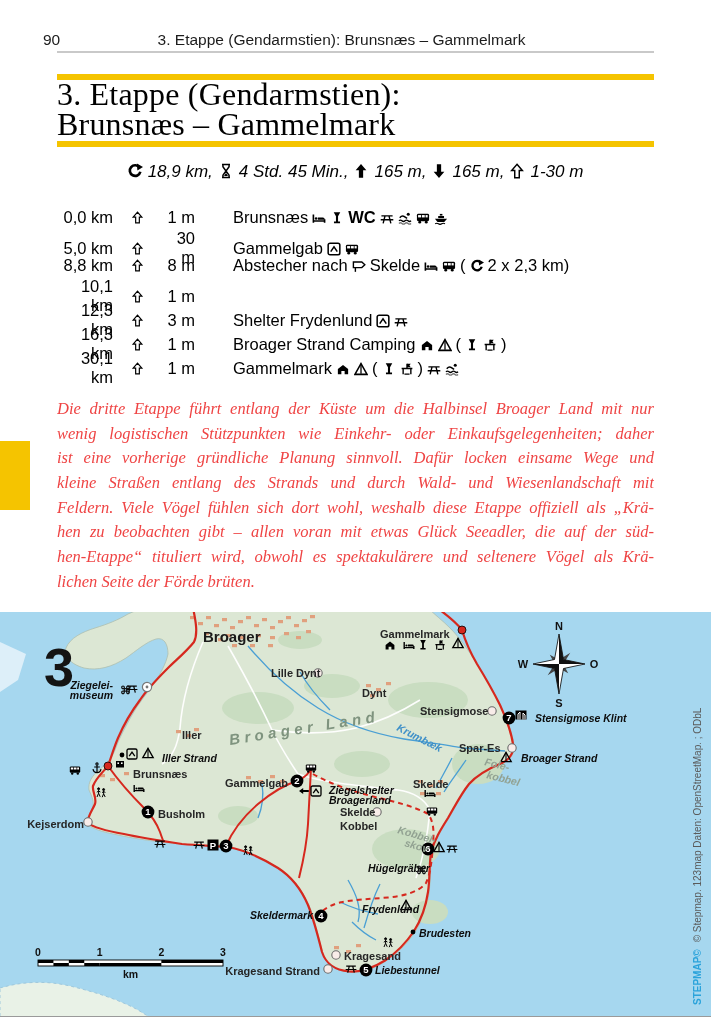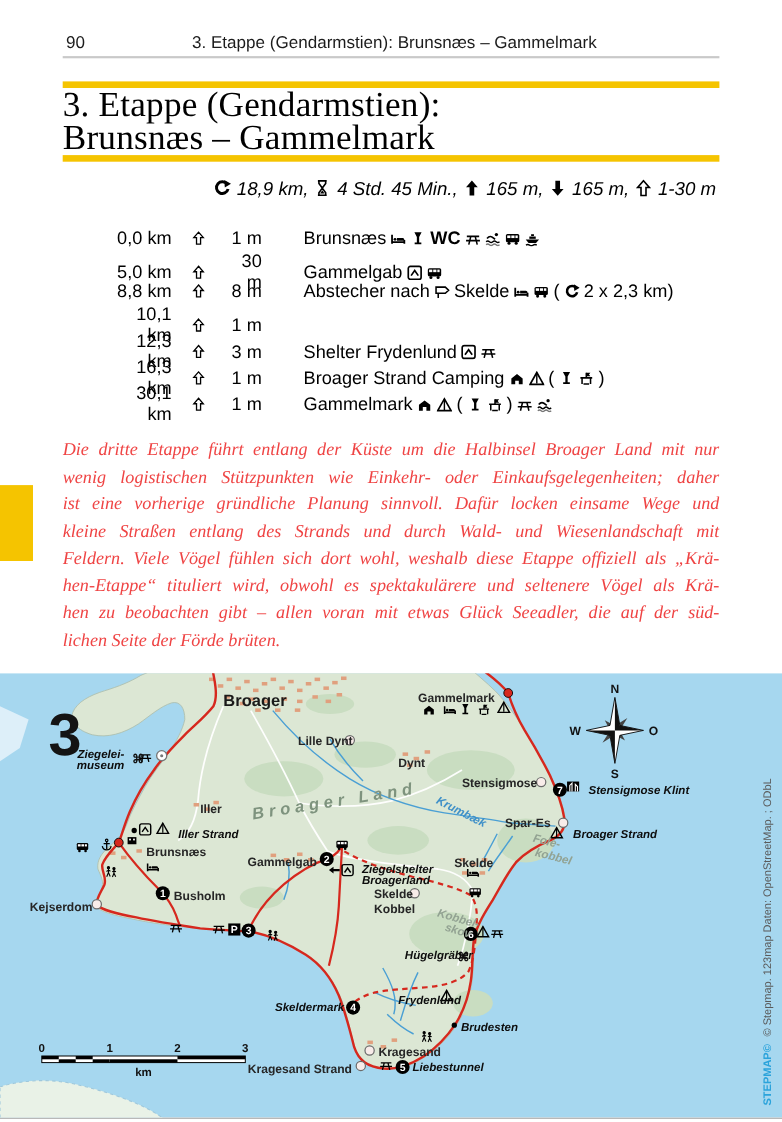--- a/index.html
+++ b/index.html
@@ -1,32 +1,32 @@
 <!DOCTYPE html>
 <html><head>
 <meta charset="utf-8">
 <style>
   html,body{margin:0;padding:0;background:#fff;}
   body{width:711px;height:1020px;position:relative;overflow:hidden;
        font-family:"Liberation Sans",sans-serif;color:#111;}
   .page{position:absolute;inset:0;background:#fff;}
-  .header{position:absolute;top:31px;left:60px;width:597px;text-align:center;
+  .header{position:absolute;top:31px;left:43px;width:597px;text-align:center;
           font-size:15.5px;color:#1c1c1c;}
   .pagenum{position:absolute;left:0;top:0;}
   .rule{position:absolute;top:51px;left:57px;width:597px;height:2px;background:#c9c9c9;}
   .bar{position:absolute;left:57px;width:597px;height:6px;background:var(--accent,#F5C400);}
   .bar.top{top:74px;} .bar.bot{top:141px;}
   h1{position:absolute;top:79px;left:57px;margin:0;font-family:"Liberation Serif",serif;
      font-weight:400;font-size:32px;line-height:30px;color:#000;letter-spacing:.2px;}
-  .stats{position:absolute;top:162px;left:57px;width:597px;text-align:right;
+  .stats{position:absolute;top:162px;left:57px;width:597px;text-align:center;
          font-style:italic;font-size:17px;white-space:nowrap;color:#000;}
   .stats .stxt{margin:0 3px;}
   .stats .icon svg{width:16px;height:16px;}
   .wp{position:absolute;top:205px;left:57px;width:597px;font-size:16.5px;color:#000;}
-  .wrow{display:grid;grid-template-columns:56px 48px 34px auto;height:24px;align-items:center;margin-left:43px;}
+  .wrow{display:grid;grid-template-columns:56px 48px 34px auto;height:24px;align-items:center;}
   .wkm,.wh{text-align:right;}
   .warr{text-align:center;}
   .wname{padding-left:36px;white-space:nowrap;}
   .wname .stxt{margin:0 2px;}
   .icon{display:inline-block;vertical-align:-2px;margin:0 2px;}
   .icon svg{width:14px;height:14px;display:block;}
   .warr .icon svg{width:13px;height:15px;}
   .wc-label{font-weight:700;margin:0 2px;}
   .desc{position:absolute;top:399px;left:57px;width:597px;font-family:"Liberation Serif",serif;
         font-style:italic;font-size:16.5px;color:#ef4444;}
@@ -217,22 +217,22 @@
               <path d="M.8 10.7q1.3-1.2 2.6 0t2.6 0 2.6 0 2.6 0" stroke="#777" stroke-width="1.1" fill="none"></path>
             </svg></span></span>
   </div>
     </div>
   <div class="desc" id="desc">
       <div class="pline">Die dritte Etappe führt entlang der Küste um die Halbinsel Broager Land mit nur</div>
       <div class="pline">wenig logistischen Stützpunkten wie Einkehr- oder Einkaufsgelegenheiten; daher</div>
       <div class="pline">ist eine vorherige gründliche Planung sinnvoll. Dafür locken einsame Wege und</div>
       <div class="pline">kleine Straßen entlang des Strands und durch Wald- und Wiesenlandschaft mit</div>
       <div class="pline">Feldern. Viele Vögel fühlen sich dort wohl, weshalb diese Etappe offiziell als „Krä-</div>
+      <div class="pline">hen zu beobachten gibt – allen voran mit etwas Glück Seeadler, die auf der süd-</div>
       <div class="pline">hen-Etappe“ tituliert wird, obwohl es spektakulärere und seltenere Vögel als Krä-</div>
-      <div class="pline">hen zu beobachten gibt – allen voran mit etwas Glück Seeadler, die auf der süd-</div>
       <div class="pline last">lichen Seite der Förde brüten.</div>
     </div>
   <div class="side-tab"></div>
   <div class="map" id="map">
       <svg width="711" height="404" viewBox="0 0 711 404" xmlns="http://www.w3.org/2000/svg">
         <rect x="0" y="0" width="711" height="404" fill="#A6D7EF"></rect>
         <path d="M0,30 L26,42 L18,68 L0,80 Z" fill="#DDEFF9"></path>
         <path d="M0,376 C20,370 45,368 70,374 C95,380 120,388 138,398 C148,404 154,408 156,412 L0,412 Z" fill="#E9F2E7" stroke="#9FC8DC" stroke-width="1" stroke-dasharray="3,3"></path>
         <path d="M142,-4 L128,2 C118,8 108,12 95,16 C82,20 70,26 66,36 C64,44 70,52 84,56 C98,59 112,55 126,46 C136,39 146,30 156,27 C164,25 168,32 168,42 C166,52 160,62 155,70 C148,80 138,92 132,103 C126,114 119,126 115,138 C111,148 106,152 99,158 C92,164 88,170 89,178 C92,185 95,190 92,197 C89,204 85,208 87,212 C92,217 103,220 118,223 C136,227 158,230 180,232 C200,234 220,234 235,237 C252,241 268,249 283,259 C296,269 305,283 311,298 C316,312 319,328 323,342 C327,353 335,359 350,360 C362,361 374,357 386,349 C397,342 407,332 415,320 C422,309 427,295 429,281 C431,268 430,254 432,241 C435,228 442,217 449,206 C456,194 462,182 470,172 C479,162 491,156 503,151 C511,147 515,141 514,133 C512,120 507,107 501,94 C494,80 486,66 477,52 C469,39 460,26 450,16 C442,8 434,2 428,-4 Z" fill="#DCE7D4" stroke="#AEBFAE" stroke-width="0.8"></path>
         <ellipse cx="258" cy="96" rx="36" ry="16" fill="#C9DDC1"></ellipse>

